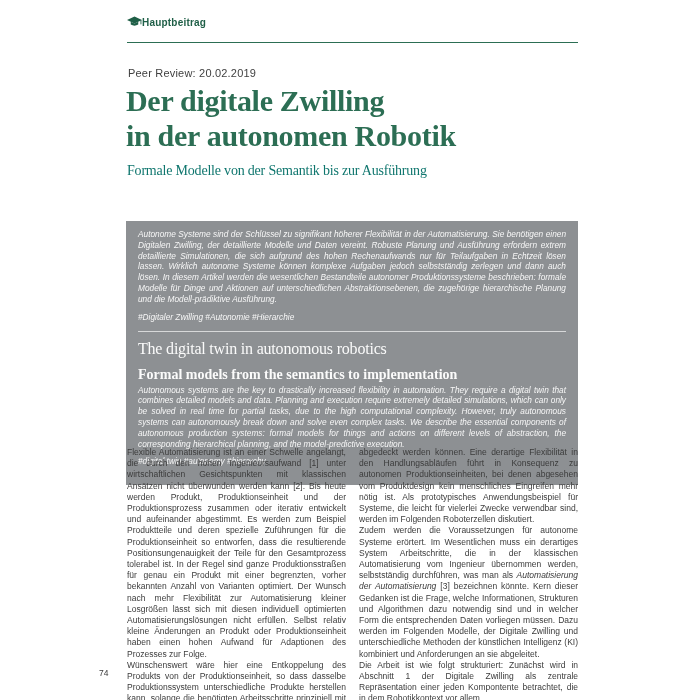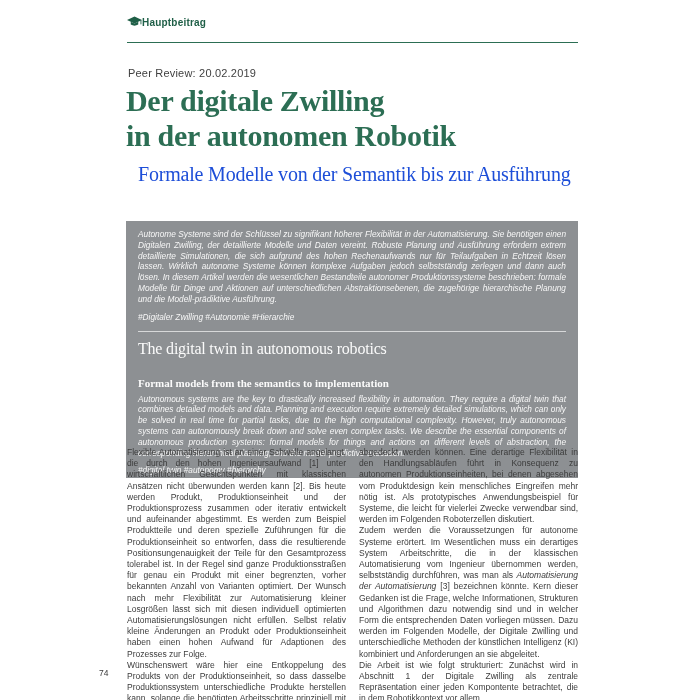--- a/index.html
+++ b/index.html
@@ -28,56 +28,56 @@
     font-size: 11px; color: #3f3f3f; letter-spacing: .2px;
   }
   
   .title {
     position: absolute; left: 126px; top: 83px;
     font-family: "Liberation Serif", serif;
     font-size: 30px; line-height: 35px; font-weight: 700;
     color: #2c6e54; letter-spacing: -0.3px;
   }
   .subtitle {
-    position: absolute; left: 138px; top: 163px;
+    position: absolute; left: 127px; top: 163px;
     font-family: "Liberation Serif", serif;
-    font-size: 20px; color: #1d4ed8; letter-spacing: -0.2px;
+    font-size: 14px; color: #0f766e; letter-spacing: -0.2px;
   }
   .authors {
     position: absolute; left: 127px; top: 203px; width: 451px;
     font-size: 9.3px; color: #2e2e2e;
   }
   
   .abstract-box {
     position: absolute; left: 126px; top: 221px; width: 452px;
     background: #8d9093; color: #f7f7f7;
-    padding: 8px 12px 3px 12px;
+    padding: 8px 12px 19px 12px;
   }
   .abstract-text {
     font-size: 8.3px; line-height: 10.8px;
     font-style: italic; text-align: justify;
   }
   .abstract-hashtags {
     margin-top: 7px; font-size: 8.3px; line-height: 10px;
     font-style: italic; font-weight: 400;
   }
   .abstract-divider {
     margin-top: 9px; height: 0;
     border-top: 1px solid #d7d8d9;
   }
   .abstract-en-title {
     margin-top: 6px;
     font-family: "Liberation Serif", serif;
     font-size: 16px; line-height: 21px; font-weight: 400; color: #fbfbfb;
     letter-spacing: -0.2px;
   }
   .abstract-en-subtitle {
-    margin-top: 19px;
+    margin-top: 10px;
     font-family: "Liberation Serif", serif;
-    font-size: 11px; line-height: 11px; font-weight: 700; color: #fbfbfb;
+    font-size: 14px; line-height: 11px; font-weight: 700; color: #fbfbfb;
   }
   .abstract-box .en-text { margin-top: 5px; }
   
   .body-columns {
     position: absolute; left: 127px; top: 447px; width: 451px;
     display: flex; gap: 13px;
     color: #3b3b3b;
   }
   .col { width: 219px; }
   .col p {

